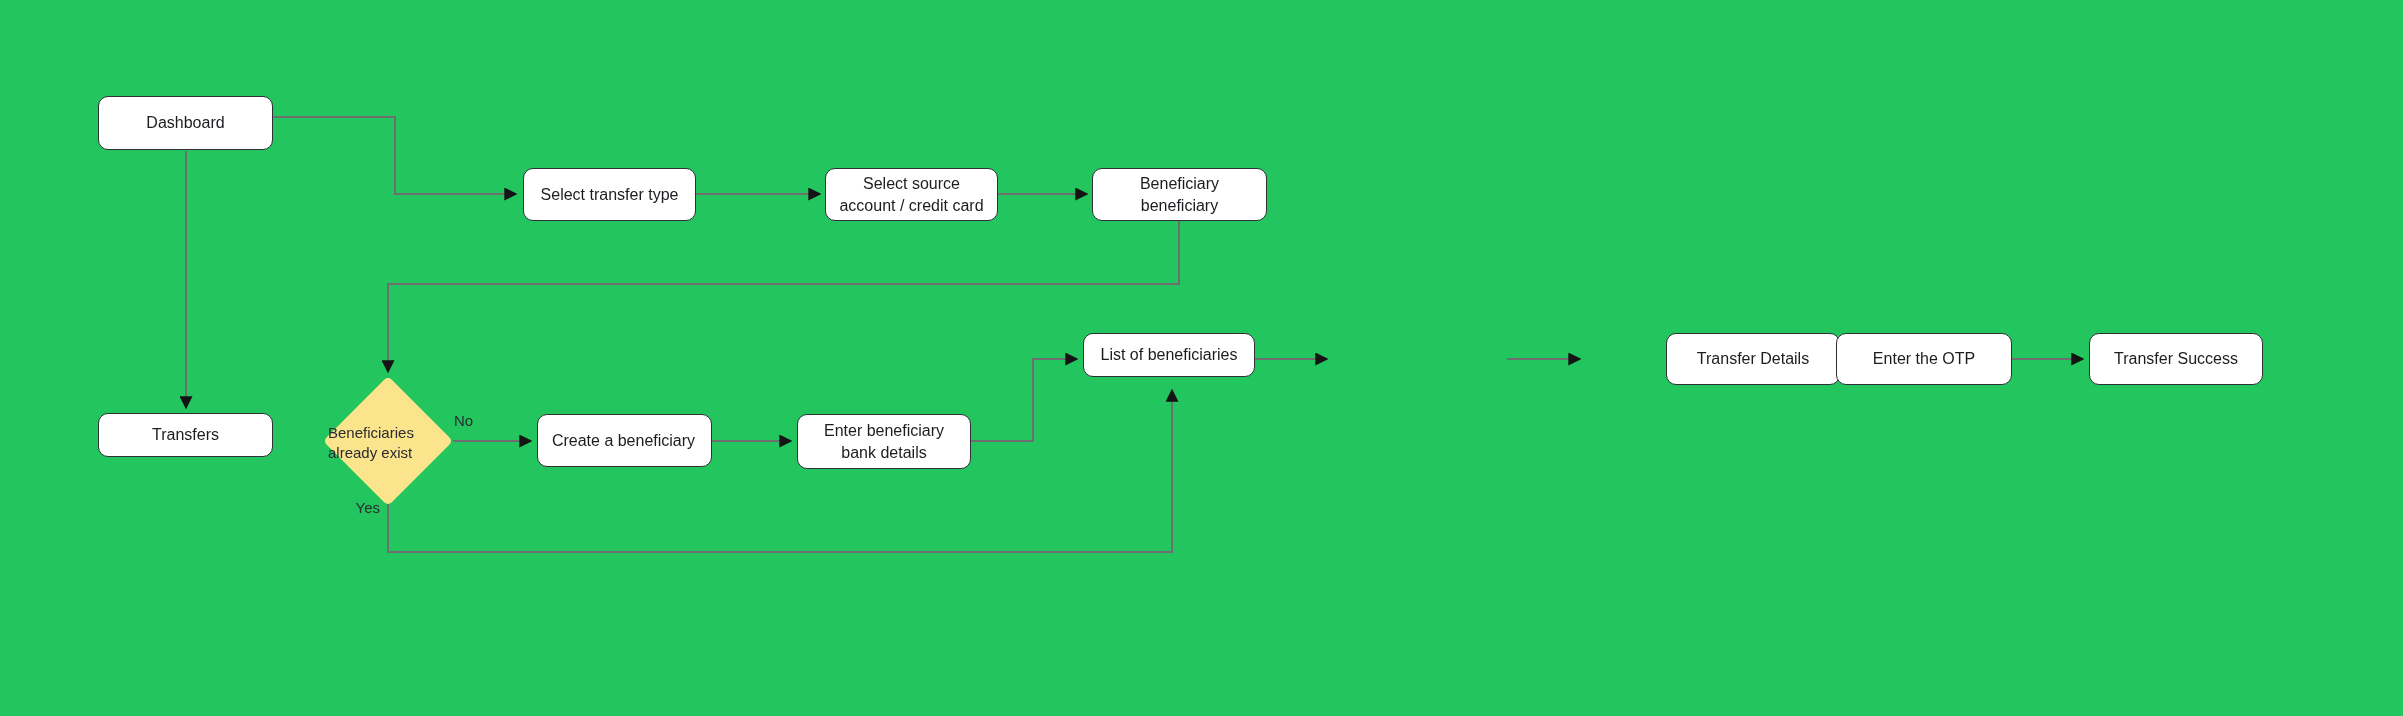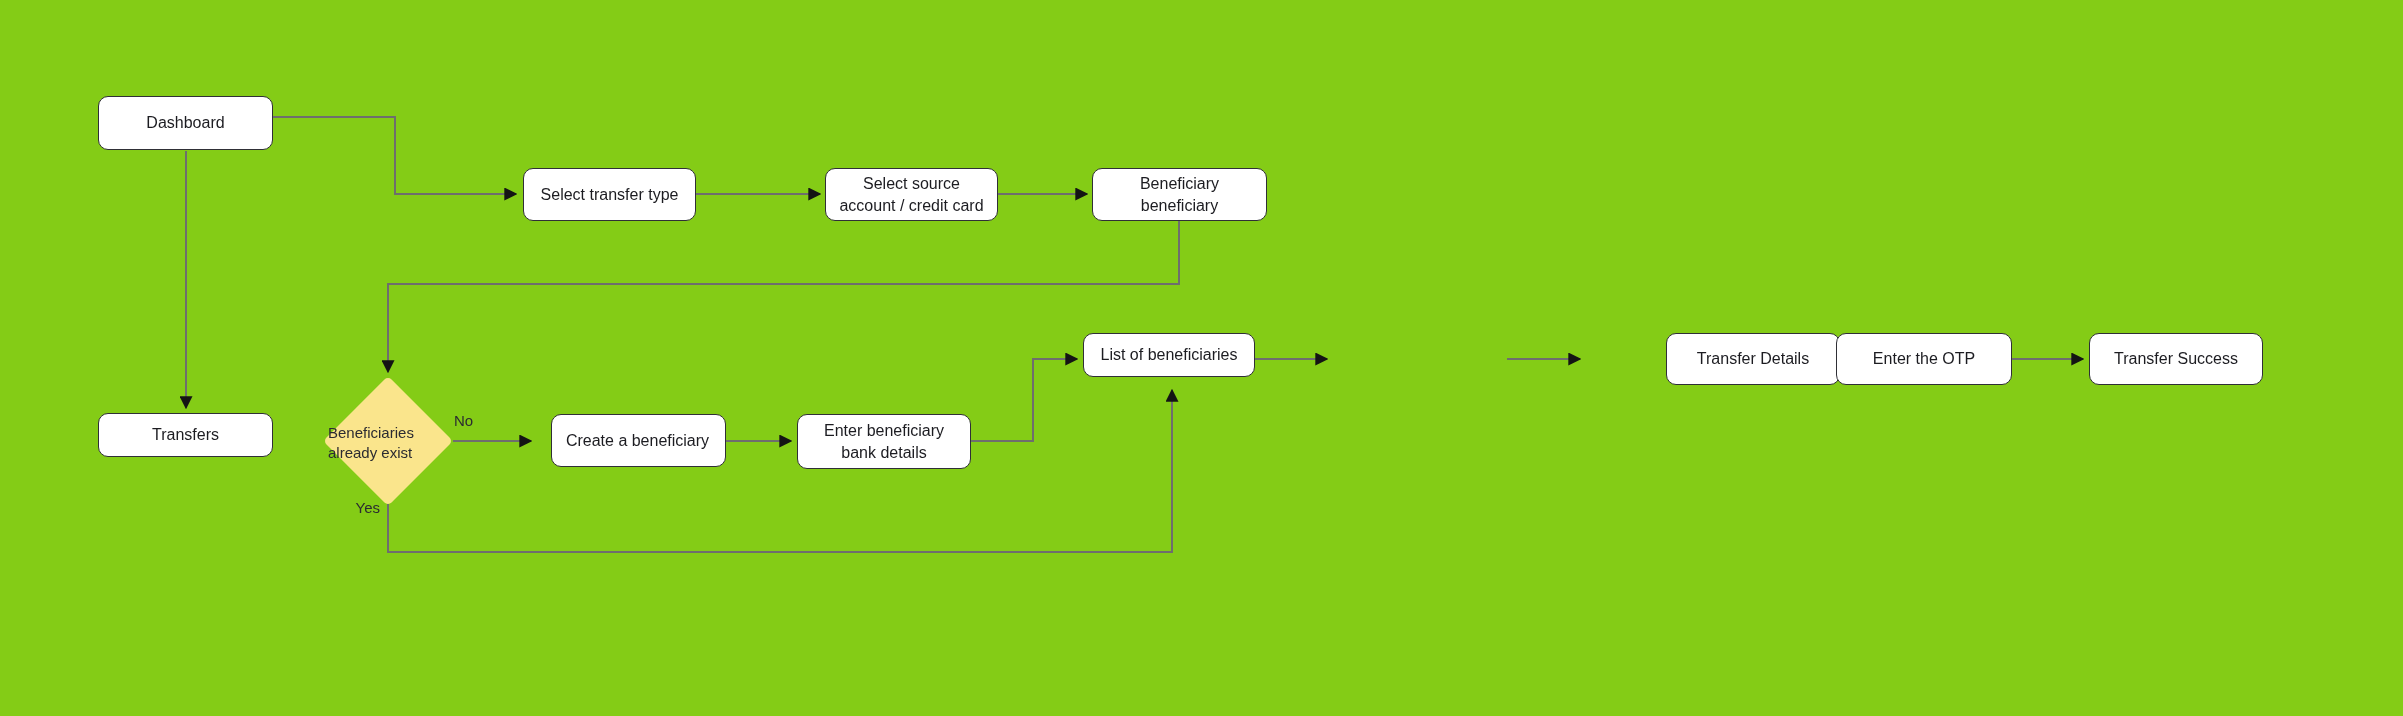--- a/index.html
+++ b/index.html
@@ -1,20 +1,20 @@
 <!DOCTYPE html>
 <html><head>
 <meta charset="utf-8">
 <style>
   html, body { margin: 0; padding: 0; background: #ffffff; }
   #canvas {
     position: relative;
     width: 2403px;
     height: 716px;
-    background: #84cc16;
+    background: #22c55e;
     overflow: hidden;
     font-family: "Liberation Sans", sans-serif;
   }
   #edges {
     position: absolute;
     left: 0; top: 0;
     width: 2403px; height: 716px;
     pointer-events: none;
   }
   .edge {
@@ -111,21 +111,21 @@
 
   <div class="node" style="left:98px;top:413px;width:175px;height:44px;">
     <span>Transfers</span>
   </div>
 
   <div class="decision-wrap">
     <div class="diamond-shape" style="background: rgb(250, 229, 140);"></div>
     <div class="decision-label">Beneficiaries already exist</div>
   </div>
 
-  <div class="node" style="left:551px;top:414px;width:175px;height:53px;padding-left:8px;">
+  <div class="node" style="left:537px;top:414px;width:175px;height:53px;padding-left:8px;">
     <span>Create a beneficiary</span>
   </div>
 
   <div class="node" style="left:797px;top:414px;width:174px;height:55px;">
     <span>Enter beneficiary bank details</span>
   </div>
 
   <div class="node" style="left:1083px;top:333px;width:172px;height:44px;justify-content:center;">
     <span>List of beneficiaries</span>
   </div>

